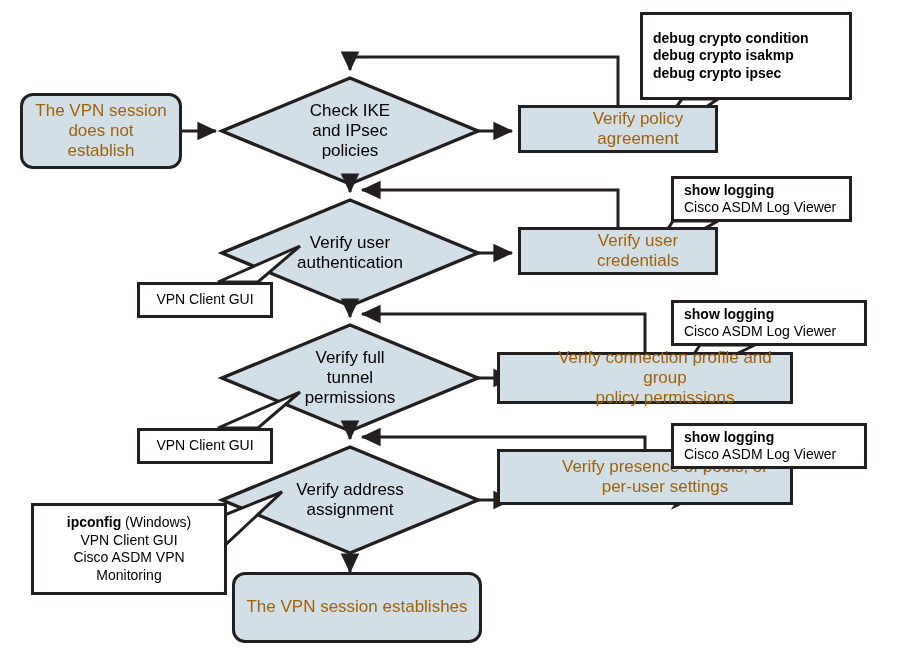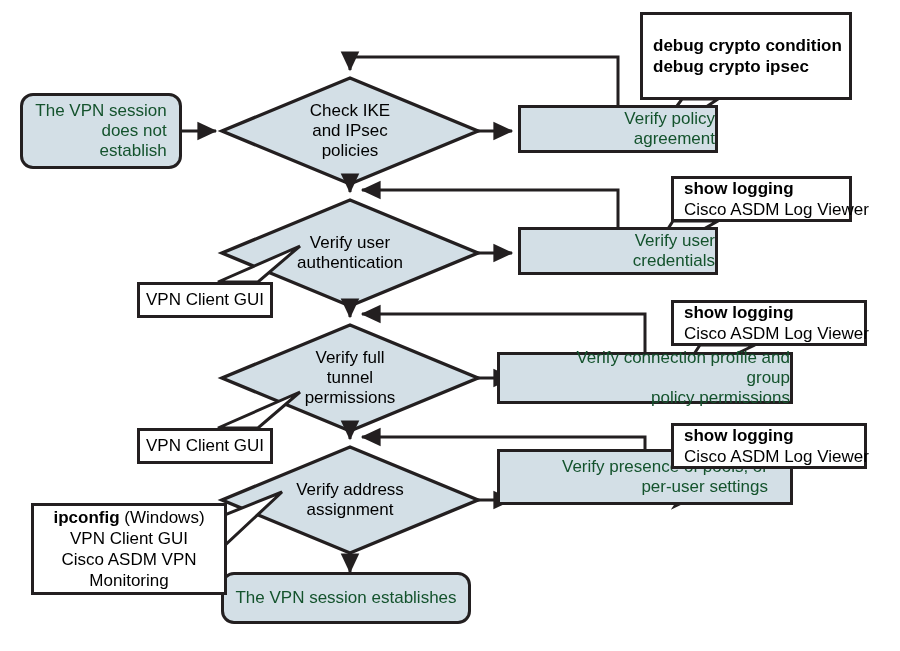--- a/index.html
+++ b/index.html
@@ -25,22 +25,22 @@
     width: 900px;
     height: 651px;
     pointer-events: none;
   }
   .node {
     position: absolute;
     box-sizing: border-box;
     display: flex;
     align-items: center;
     justify-content: center;
-    text-align: right;
-    color: #14532d;
+    text-align: center;
+    color: #a16207;
     line-height: 1.18;
   }
   
   .terminator {
     background: #d3dfe6;
     border: 3px solid #231f20;
     border-radius: 13px;
     font-size: 17px;
   }
   
@@ -63,21 +63,21 @@
     line-height: 1.18;
     z-index: 4;
     pointer-events: none;
   }
   
   .callout {
     position: absolute;
     box-sizing: border-box;
     background: #ffffff;
     border: 3px solid #231f20;
-    font-size: 17px;
+    font-size: 14px;
     color: #000000;
     line-height: 1.25;
     z-index: 6;
     display: flex;
     flex-direction: column;
     justify-content: center;
   }
   .callout .ln {
     display: block;
     white-space: nowrap;
@@ -160,21 +160,21 @@
   </div>
 
   <div class="diamond-label" style="left:250px; top:462px; width:200px; height:76px;">
     <span>Verify address<br>assignment</span>
   </div>
 
   <div class="node terminator" style="left:20px; top:93px; width:162px; height:76px;">
     <span>The VPN session<br>does not<br>establish</span>
   </div>
 
-  <div class="node terminator" style="left:221px; top:572px; width:250px; height:52px;">
+  <div class="node terminator" style="left:232px; top:572px; width:250px; height:71px;">
     <span>The VPN session establishes</span>
   </div>
 
   <div class="node process" style="left:518px; top:105px; width:200px; height:48px;">
     <span>Verify policy agreement</span>
   </div>
 
   <div class="node process" style="left:497px; top:352px; width:296px; height:52px;">
     <span>Verify connection profile and group<br>policy permissions</span>
   </div>
@@ -182,20 +182,21 @@
   <div class="node process" style="left:518px; top:227px; width:200px; height:48px;">
     <span>Verify user credentials</span>
   </div>
 
   <div class="node process" style="left:497px; top:449px; width:296px; height:56px;">
     <span>Verify presence of pools, or<br>per-user settings</span>
   </div>
 
   <div class="callout left-al" style="left:640px; top:12px; width:212px; height:88px;">
       <span class="ln bold">debug crypto condition</span>
+      <span class="ln bold">debug crypto isakmp</span>
       <span class="ln bold">debug crypto ipsec</span>
     </div>
 
   <div class="callout left-al" style="left:671px; top:176px; width:181px; height:46px;">
       <span class="ln bold">show logging</span>
       <span class="ln">Cisco ASDM Log Viewer</span>
     </div>
 
   <div class="callout left-al" style="left:671px; top:300px; width:196px; height:46px;">
       <span class="ln bold">show logging</span>

